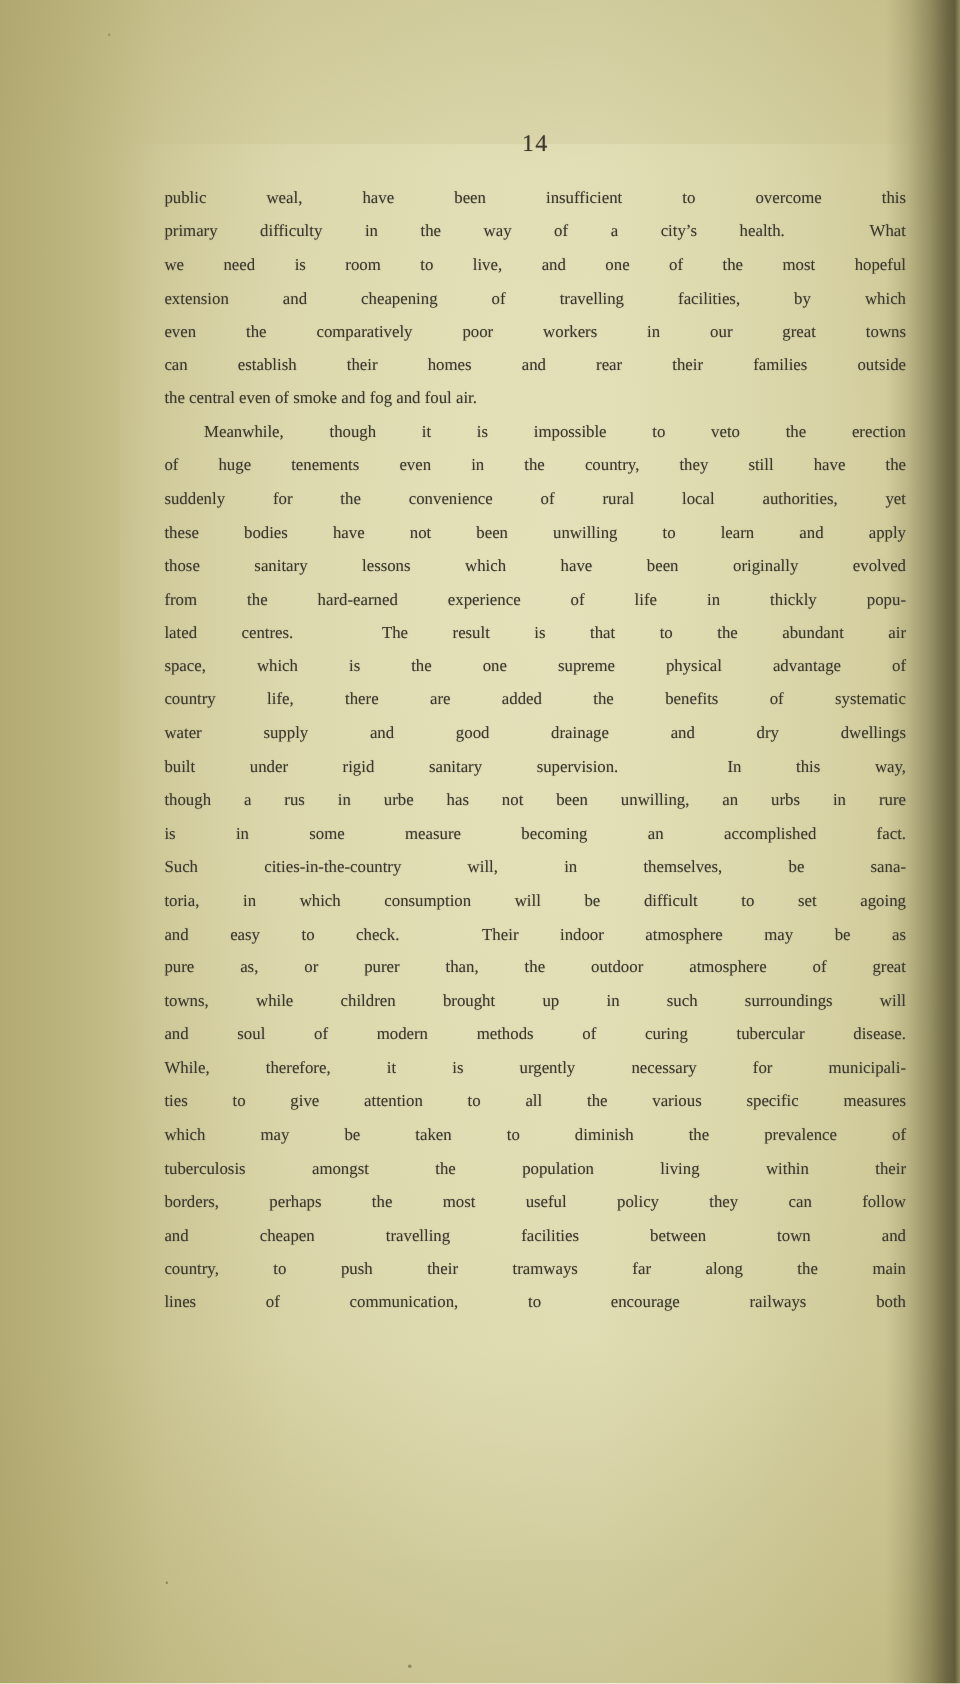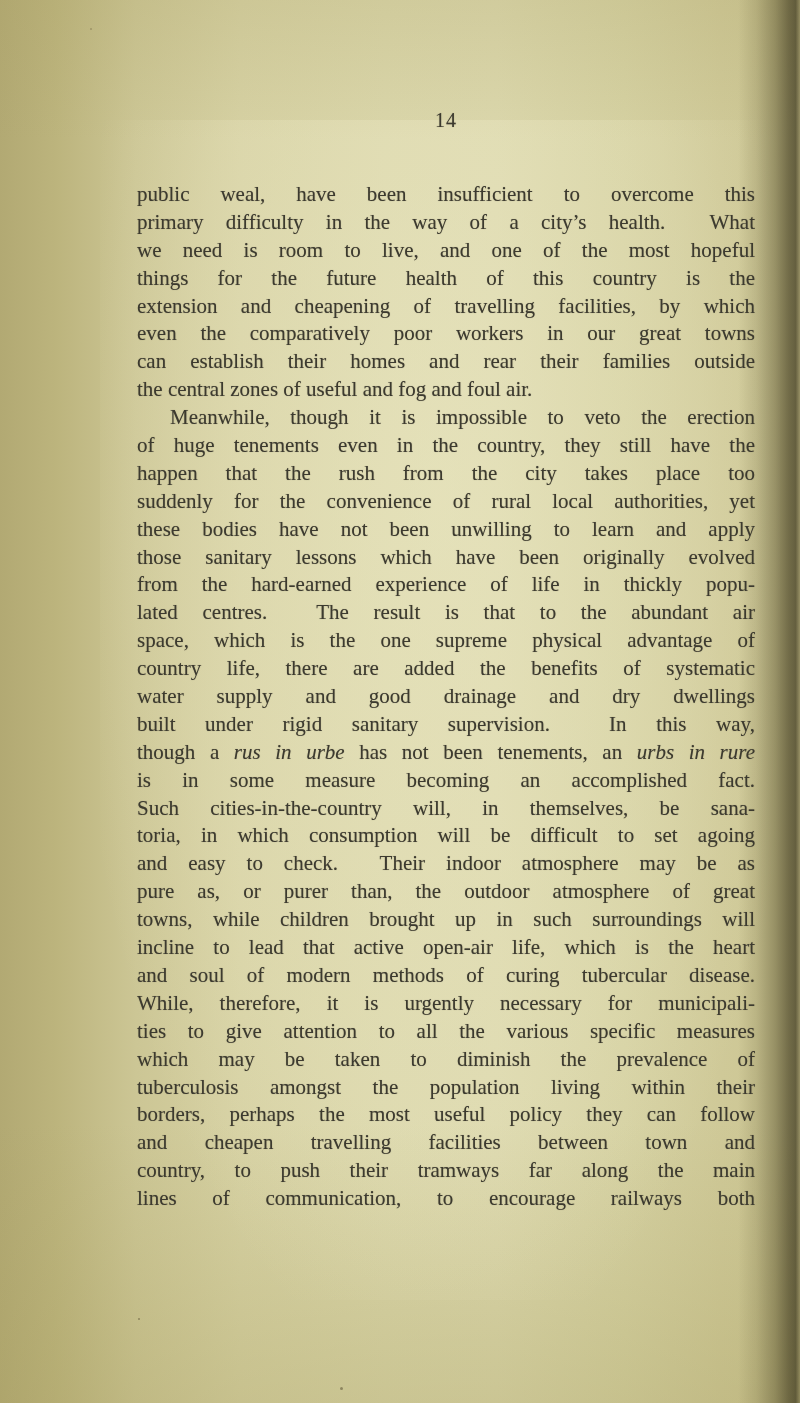--- a/index.html
+++ b/index.html
@@ -68,40 +68,40 @@
     width: 618px;
     text-align: center;
     font-size: 20px;
     letter-spacing: 1px;
     color: var(--ink, #3c3a2f);
     text-shadow: 0 0 1px rgba(62,58,44,0.45);
   }
   .text-block {
     position: absolute;
     left: 137px;
-    top: 181px;
+    top: 152px;
     width: 618px;
     color: var(--ink, #3c3a2f);
-    font-size: 21px;
+    font-size: 14px;
     line-height: 27.9px;
     text-shadow: 0 0 1px rgba(62,58,44,0.40);
   }
   .paragraph { margin: 0; }
   .line {
     height: 27.9px;
     overflow: visible;
     white-space: normal;
     text-justify: inter-word;
   }
   .line.justify {
     text-align: justify;
     text-align-last: justify;
   }
   .line.indent { text-indent: 33px; }
-  .italic { font-style: italic; }
+  .italic { }
   .speck {
     position: absolute;
     border-radius: 50%;
     background: rgba(92,84,54,0.55);
     pointer-events: none;
   }
   .s1 { left: 340px; top: 1387px; width: 3px; height: 3px; }
   .s2 { left: 138px; top: 1318px; width: 2px; height: 2px; }
   .s3 { left: 90px;  top: 28px;   width: 2px; height: 2px; background: rgba(92,84,54,0.35); }
 </style>
@@ -113,47 +113,44 @@
   <div class="gutter"></div>
   <div class="speck s1"></div>
   <div class="speck s2"></div>
   <div class="speck s3"></div>
   <div class="page-number">14</div>
   <div class="text-block">
       <div class="paragraph">
         <div class="line justify"><span class="">public weal, have been insufficient to overcome this</span></div>
         <div class="line justify"><span class="">primary difficulty in the way of a city’s health.&nbsp; What</span></div>
         <div class="line justify"><span class="">we need is room to live, and one of the most hopeful</span></div>
-        <div class="line justify"><span class="">things for the future health of this country is the</span></div>
         <div class="line justify"><span class="">extension and cheapening of travelling facilities, by which</span></div>
         <div class="line justify"><span class="">even the comparatively poor workers in our great towns</span></div>
         <div class="line justify"><span class="">can establish their homes and rear their families outside</span></div>
-        <div class="line"><span class="">the central zones of useful and fog and foul air.</span></div>
+        <div class="line"><span class="">the central even of smoke and fog and foul air.</span></div>
       </div>
       <div class="paragraph">
         <div class="line justify indent"><span class="">Meanwhile, though it is impossible to veto the erection</span></div>
         <div class="line justify"><span class="">of huge tenements even in the country, they still have the</span></div>
-        <div class="line justify"><span class="">happen that the rush from the city takes place too</span></div>
         <div class="line justify"><span class="">suddenly for the convenience of rural local authorities, yet</span></div>
         <div class="line justify"><span class="">these bodies have not been unwilling to learn and apply</span></div>
         <div class="line justify"><span class="">those sanitary lessons which have been originally evolved</span></div>
         <div class="line justify"><span class="">from the hard-earned experience of life in thickly popu-</span></div>
         <div class="line justify"><span class="">lated centres.&nbsp; The result is that to the abundant air</span></div>
         <div class="line justify"><span class="">space, which is the one supreme physical advantage of</span></div>
         <div class="line justify"><span class="">country life, there are added the benefits of systematic</span></div>
         <div class="line justify"><span class="">water supply and good drainage and dry dwellings</span></div>
         <div class="line justify"><span class="">built under rigid sanitary supervision.&nbsp; In this way,</span></div>
-        <div class="line justify"><span class="">though a </span><span class="italic">rus in urbe</span><span class=""> has not been tenements, an </span><span class="italic">urbs in rure</span></div>
+        <div class="line justify"><span class="">though a </span><span class="italic">rus in urbe</span><span class=""> has not been unwilling, an </span><span class="italic">urbs in rure</span></div>
         <div class="line justify"><span class="">is in some measure becoming an accomplished fact.</span></div>
         <div class="line justify"><span class="">Such cities-in-the-country will, in themselves, be sana-</span></div>
         <div class="line justify"><span class="">toria, in which consumption will be difficult to set agoing</span></div>
         <div class="line justify"><span class="">and easy to check.&nbsp; Their indoor atmosphere may be as</span></div>
         <div class="line justify"><span class="">pure as, or purer than, the outdoor atmosphere of great</span></div>
         <div class="line justify"><span class="">towns, while children brought up in such surroundings will</span></div>
-        <div class="line justify"><span class="">incline to lead that active open-air life, which is the heart</span></div>
         <div class="line justify"><span class="">and soul of modern methods of curing tubercular disease.</span></div>
         <div class="line justify"><span class="">While, therefore, it is urgently necessary for municipali-</span></div>
         <div class="line justify"><span class="">ties to give attention to all the various specific measures</span></div>
         <div class="line justify"><span class="">which may be taken to diminish the prevalence of</span></div>
         <div class="line justify"><span class="">tuberculosis amongst the population living within their</span></div>
         <div class="line justify"><span class="">borders, perhaps the most useful policy they can follow</span></div>
         <div class="line justify"><span class="">and cheapen travelling facilities between town and</span></div>
         <div class="line justify"><span class="">country, to push their tramways far along the main</span></div>
         <div class="line justify"><span class="">lines of communication, to encourage railways both</span></div>
       </div>

